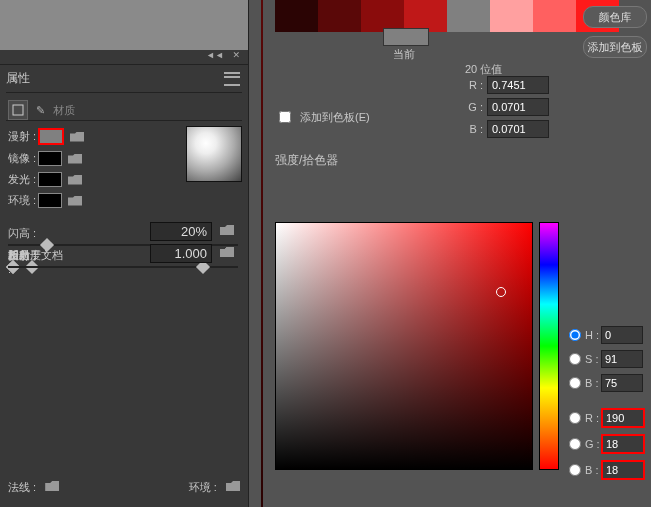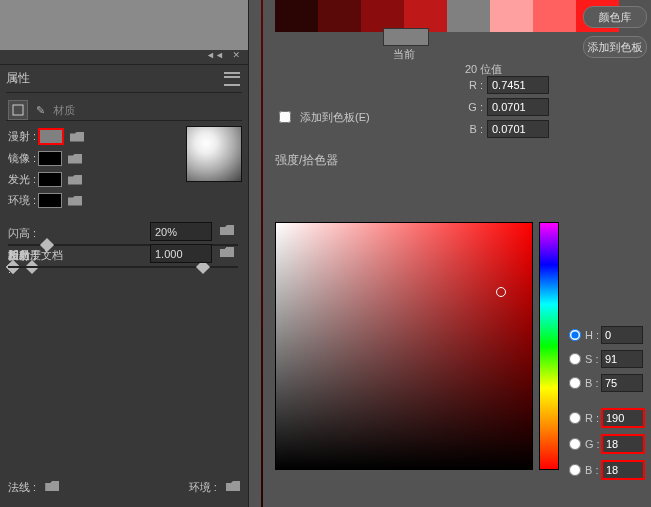--- a/index.html
+++ b/index.html
@@ -18,21 +18,21 @@
 #mat{position:absolute;left:8px;top:128px}
 .matrow{display:flex;align-items:center;margin-bottom:6px}
 .matlbl{width:30px;font-size:11px}
 .sw{width:22px;height:13px;border:1px solid #888;background:#000}
 .folder{width:14px;height:10px;margin-left:6px}
 .folder:before{content:"";display:block;width:14px;height:10px;background:#999;clip-path:polygon(0 2px,5px 2px,7px 0,14px 0,14px 10px,0 10px)}
 #preview{position:absolute;left:186px;top:126px;width:54px;height:54px;background:radial-gradient(circle at 35% 30%,#fff 0%,#eee 20%,#aaa 55%,#444 100%);border:1px solid #111}
 #sliders{position:absolute;left:8px;top:222px;right:10px}
 .srow{margin-bottom:22px;position:relative}
 .srow .lbl{position:absolute;left:0;top:4px;width:60px}
-.srow .val{position:absolute;right:26px;top:0;width:52px;height:17px;background:#2d2d2d;border:1px solid #111;color:#ddd;padding:0 4px;font-family:inherit;font-size:11px}
+.srow .val{position:absolute;right:26px;top:0;width:52px;height:17px;background:#2d2d2d;border:1px solid #111;color:#ddd;text-align:right;padding:0 4px;font-family:inherit;font-size:13px}
 .srow .fldr{position:absolute;right:4px;top:3px}
 .track{position:absolute;left:0;right:0;top:22px;height:2px;background:#222}
 .thumb{position:absolute;top:18px;width:10px;height:10px;background:#bbb;transform:rotate(45deg)}
 #lastrow{position:absolute;left:8px;right:8px;top:480px;display:flex;justify-content:space-between;font-size:11px}
 
 #right{position:absolute;left:253px;top:0;width:398px;height:507px;background:#535353}
 #swatch-row{position:absolute;left:22px;top:0;display:flex}
 .sw2{width:43px;height:32px}
 #curr{position:absolute;left:130px;top:28px;width:44px;height:16px;background:#808080;border:1px solid #333}
 #curr-lbl{position:absolute;left:140px;top:47px;font-size:11px}

